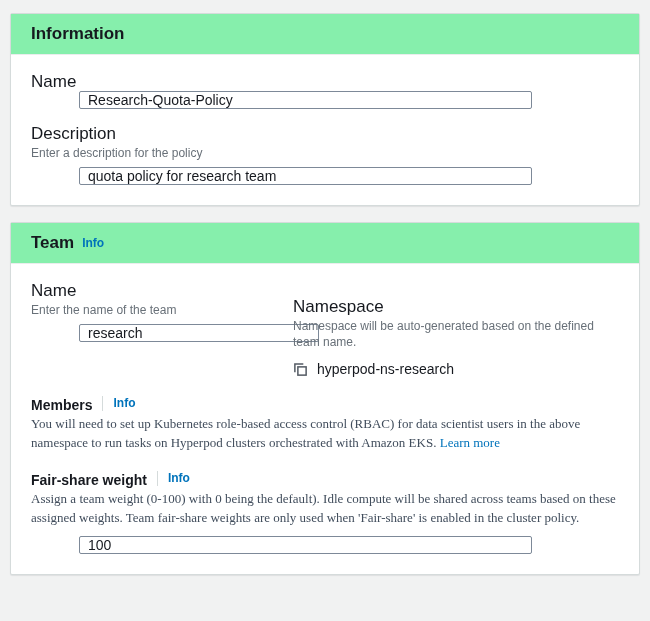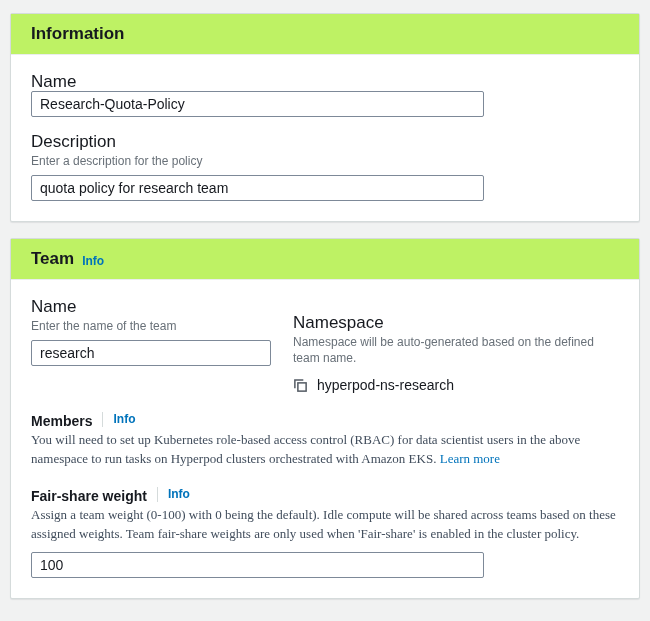--- a/index.html
+++ b/index.html
@@ -12,25 +12,25 @@
     overflow: hidden;
   }
   .panel {
     background: #ffffff;
     border: 1px solid #d5dbdb;
     border-radius: 2px;
     box-shadow: 0 1px 1px 0 rgba(0,28,36,0.08);
   }
   .panel + .panel { margin-top: 16px; }
   .panel-header {
-    background: #bef264;
+    background: #86efac;
     border-bottom: 1px solid #eaeded;
     padding: 10px 20px;
     display: flex;
-    align-items: flex-end;
+    align-items: center;
     gap: 8px;
   }
   .panel-title {
     font-size: 17px;
     font-weight: 700;
     color: #16191f;
     line-height: 20px;
   }
   .info-link {
     color: #0073bb;
@@ -41,28 +41,29 @@
     line-height: 15px;
   }
   .panel-body { padding: 18px 20px 20px; }
 
   .field + .field { margin-top: 16px; }
   .field-label { font-size: 17px; line-height: 18px; color: #16191f; }
   .field-desc  { font-size: 12px; line-height: 16px; color: #687078; margin: 2px 0 6px; }
   input.text-input {
     display: block;
     width: 453px;
-    height: 26px;
+    height: 18px;
     border: 1px solid #7d8998;
     border-radius: 2px;
     background: #fff;
     padding: 0 8px;
     font-family: inherit;
     font-size: 14px;
     color: #16191f;
+    margin-left: 48px;
   }
   input.text-input.narrow { width: 240px; }
 
   .grid-2 { display: grid; grid-template-columns: 262px 1fr; }
 
   .namespace-value {
     display: flex;
     align-items: center;
     gap: 9px;
     margin-top: 11px;

